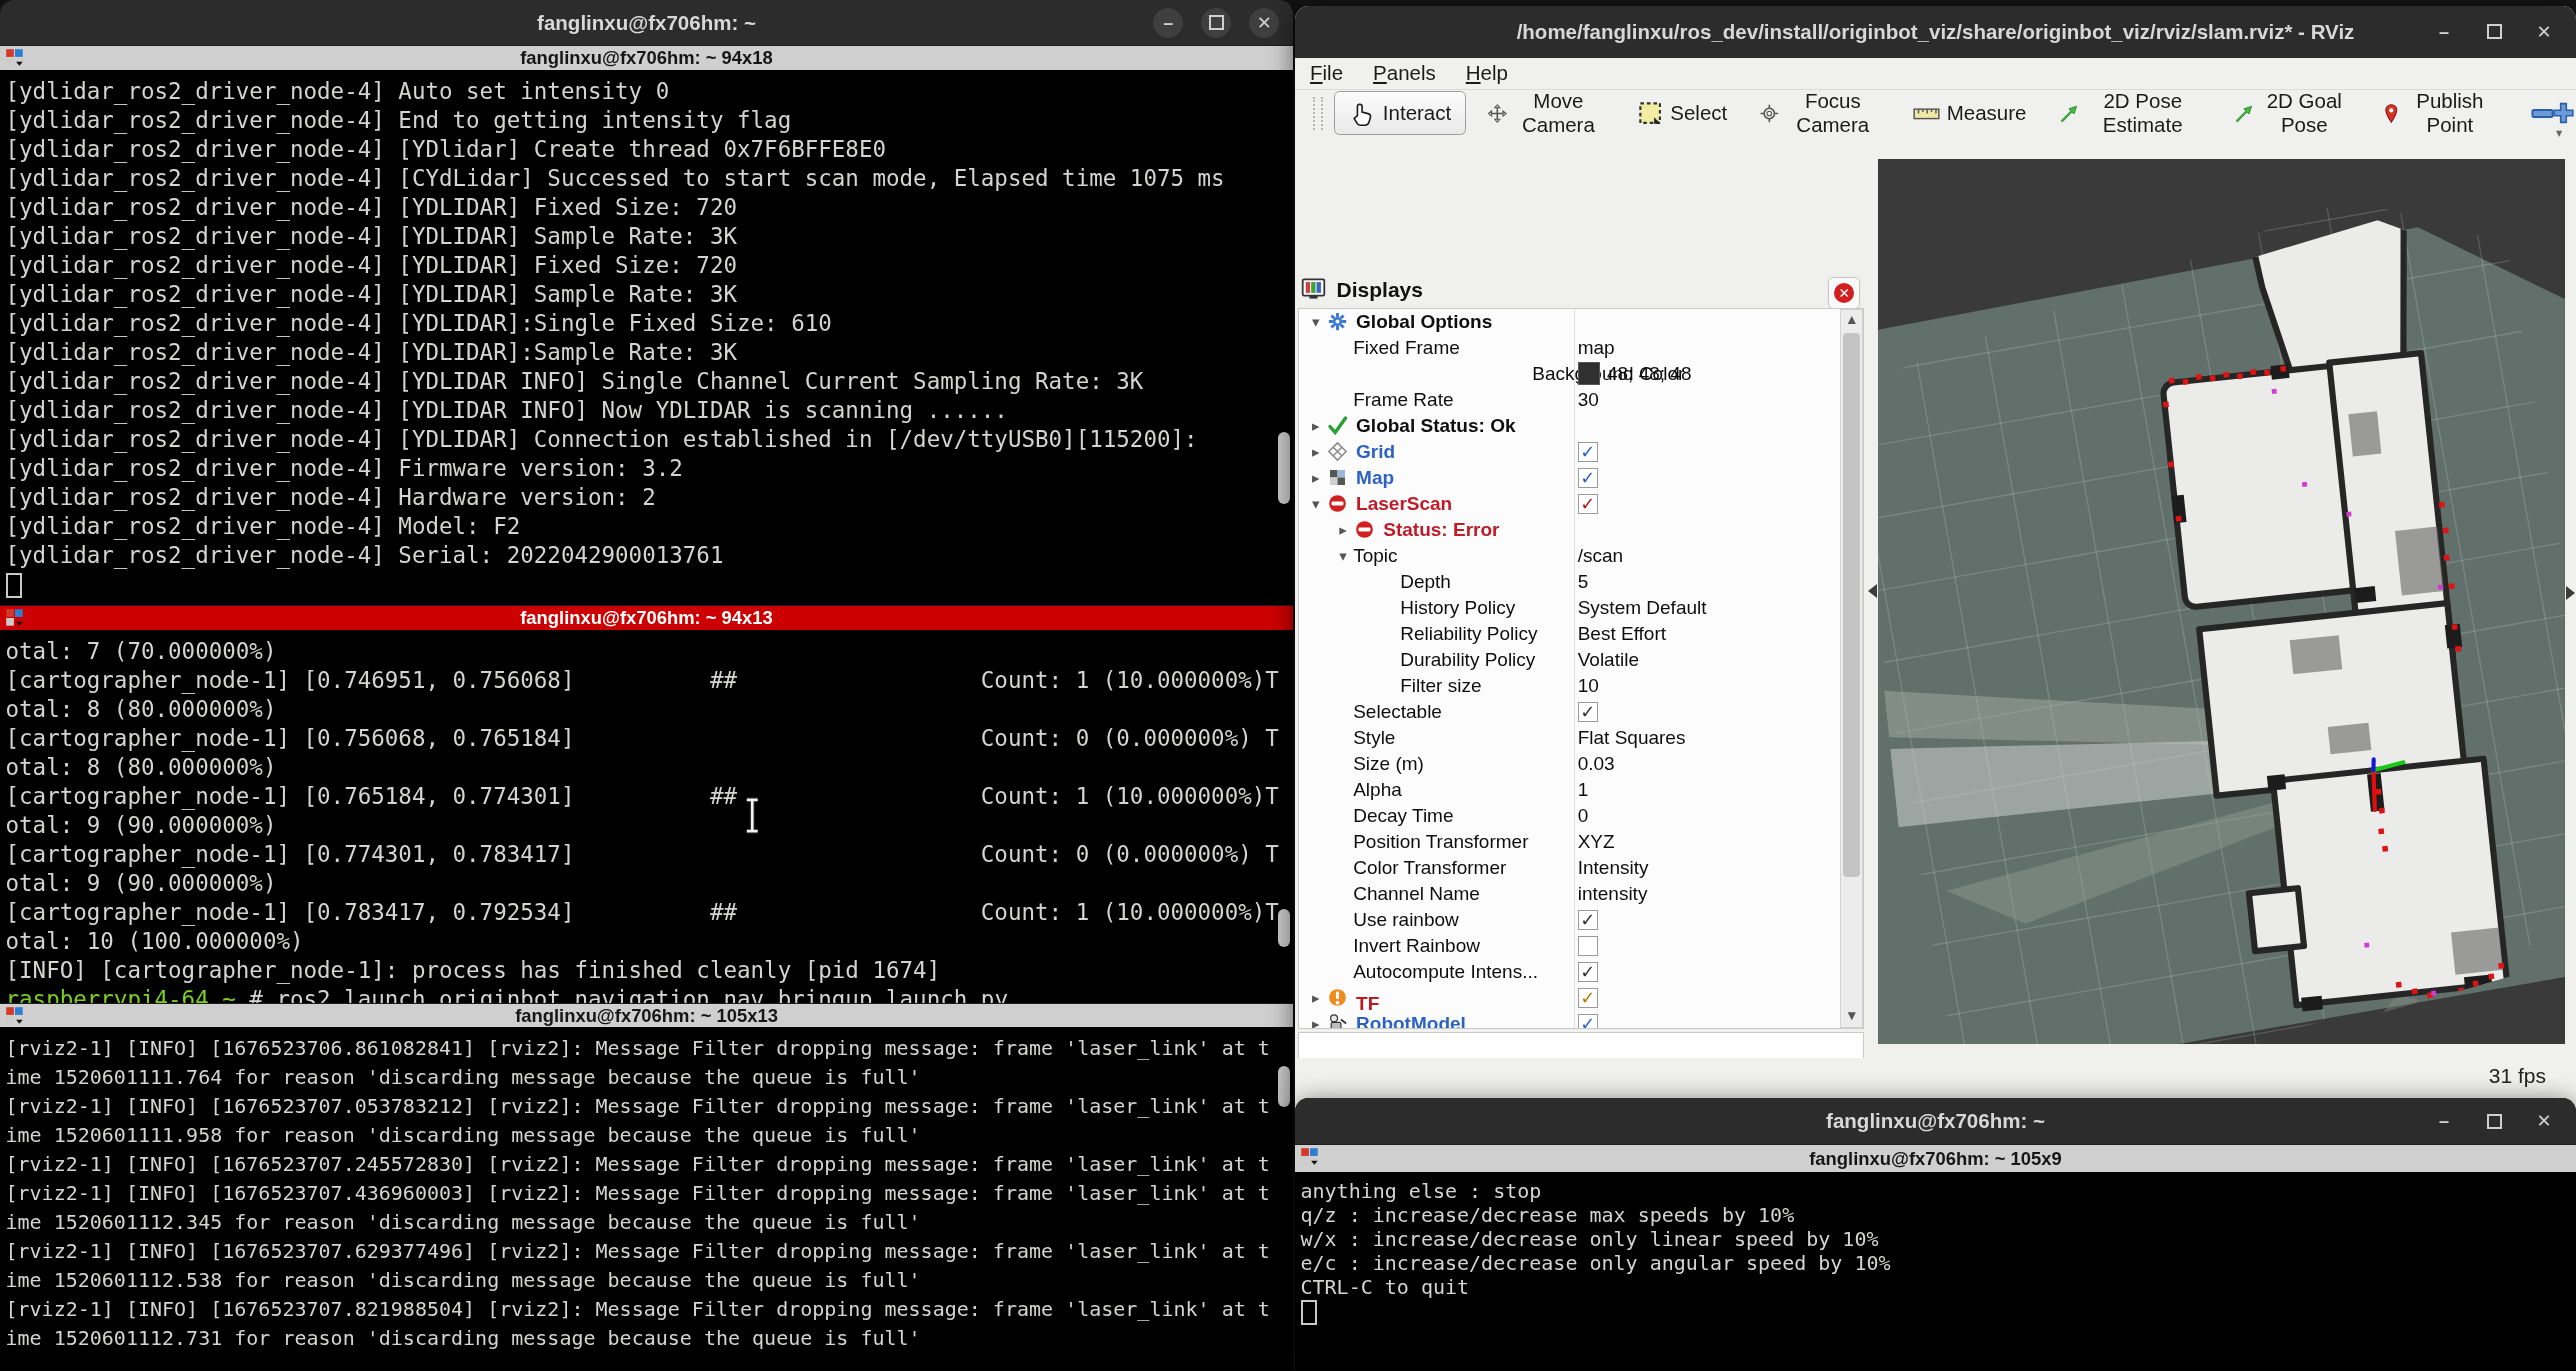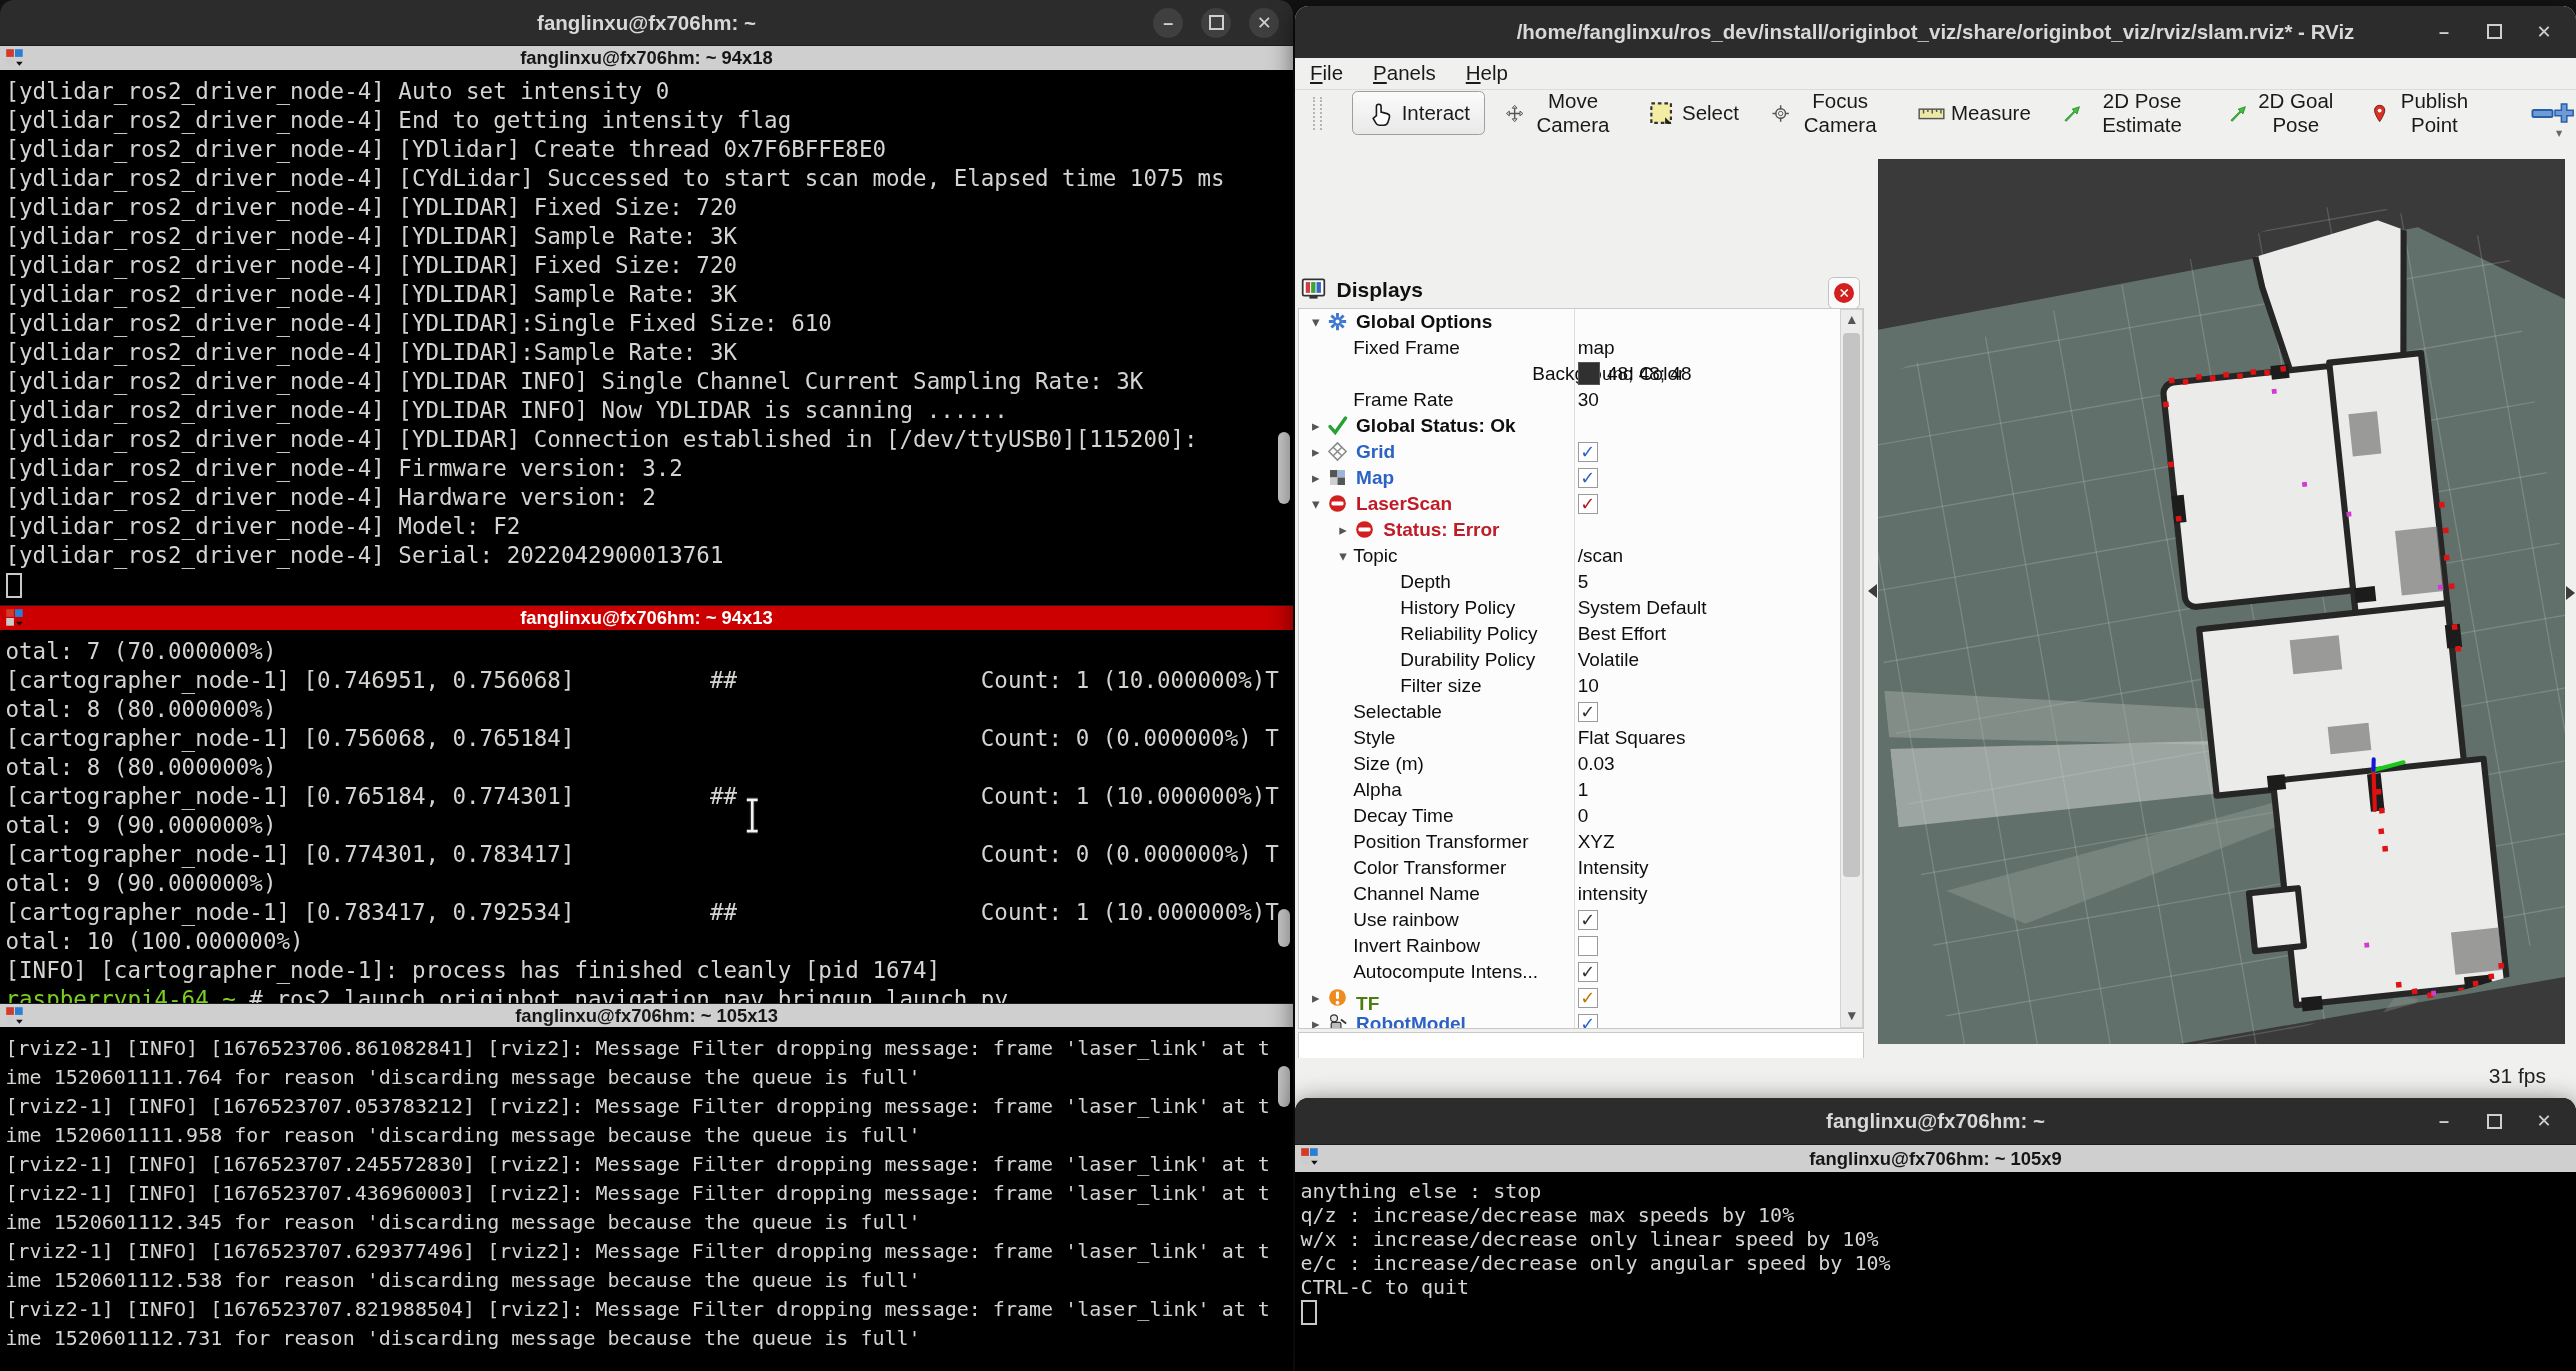--- a/index.html
+++ b/index.html
@@ -26,42 +26,42 @@
   .f29 .tline{font-size:20px;line-height:29px;}
   .f29b .tline{font-size:20px;line-height:24px;}
   .green{color:#7ccf1f;}
   .cursor{display:inline-block;width:12.3px;height:20.5px;border:2px solid #c9c9c9;vertical-align:middle;}
   .scrollthumb{position:absolute;width:12.3px;background:#c7c7c7;border-radius:6.1px;right:2.7px;}
   
   .rviz-body{position:absolute;left:0;right:0;background:#f0f0ef;}
   .menubar{position:absolute;left:0;right:0;top:52px;height:31px;background:#f0f0ef;border-bottom:0.7px solid #dcdcdc;
     display:flex;align-items:center;gap:30px;padding-left:15px;font-size:20.5px;color:#1a1a1a;}
   .toolbar{position:absolute;left:0;right:0;top:84px;height:47px;background:#f0f0ef;border-bottom:1.4px solid #c6c6c4;
-    display:flex;align-items:center;padding-left:18px;gap:19px;}
+    display:flex;align-items:center;padding-left:18px;}
   .toolhandle{width:6.8px;height:33px;border-left:2.7px dotted #b5b5b5;border-right:2.7px dotted #b5b5b5;margin-right:11px;}
   .tool{display:flex;align-items:center;gap:5.5px;font-size:20.5px;color:#1a1a1a;background:transparent;border:none;
     padding:4.1px 11px;margin-right:9.6px;font-family:inherit;}
   .tool .ticon{width:29px;height:29px;display:inline-block;}
   .tool.active{background:linear-gradient(#fbfbfb,#e9e9e9);border:0.7px solid #9f9f9f;border-radius:5.5px;padding:6.8px 13.7px;}
   .ticon svg{width:100%;height:100%;}
   
   .dpanel{position:absolute;left:0;top:131px;width:572px;bottom:0;background:#f0f0ef;}
   .dpanel-hdr{position:absolute;left:0;right:0;top:5.5px;height:33px;display:flex;align-items:center;gap:9.6px;
     padding-left:5px;font-size:21px;font-weight:600;color:#111;}
   .panel-close{position:absolute;right:6.8px;top:4.1px;width:30px;height:30px;border:0.7px solid #c2c2c2;border-radius:5.5px;
     background:#fafafa;display:flex;align-items:center;justify-content:center;}
   .panel-close .dot{width:20.5px;height:20.5px;border-radius:50%;background:#d21f1f;color:#fff;font-size:13.7px;
     display:flex;align-items:center;justify-content:center;font-weight:700;}
   .tree{position:absolute;left:2.7px;right:2.7px;top:40px;height:719px;background:#fcfcfc;border:0.7px solid #c9c9c9;
     overflow:hidden;}
   .vsep{position:absolute;left:275px;top:0;bottom:0;width:0.7px;background:#ddd;}
   .trow{position:relative;height:26px;display:flex;align-items:center;font-size:19px;color:#0e0e0e;}
   .trow .lab{white-space:nowrap;}
   .trow.bold .lab{font-weight:600;}
-  .lab.blue{color:#2b62c4;} .lab.red{color:#c01c28;} .lab.orange{color:#4d7c0f;margin-top:12px;}
+  .lab.blue{color:#2b62c4;} .lab.red{color:#c01c28;} .lab.orange{color:#b91c1c;margin-top:12px;}
   .tarrow{width:20.5px;text-align:center;color:#555;font-size:15px;flex:none;}
   .ticon-s{width:24.6px;height:23px;flex:none;margin-right:5.5px;}
   .ticon-s svg{width:23px;height:23px;}
   .tval{position:absolute;left:279px;display:flex;align-items:center;gap:6.8px;white-space:nowrap;}
   .cb{width:20px;height:20px;border:1.4px solid #9a9a9a;background:#fff;box-sizing:border-box;display:flex;
     align-items:center;justify-content:center;font-size:18px;font-weight:700;line-height:1;}
   .cb.blue{color:#2b62c4;} .cb.red{color:#b01818;} .cb.orange{color:#b97a00;} .cb.dark{color:#333;} .cb.empty{color:transparent;}
   .swatch{width:20.5px;height:20.5px;border:0.7px solid #555;display:inline-block;}
   .treescroll{position:absolute;right:4.1px;top:41px;width:20.5px;height:717px;background:#ececec;border:0.7px solid #d2d2d2;}
   .treescroll .up,.treescroll .down{position:absolute;left:0;right:0;height:20.5px;color:#555;font-size:13.7px;

